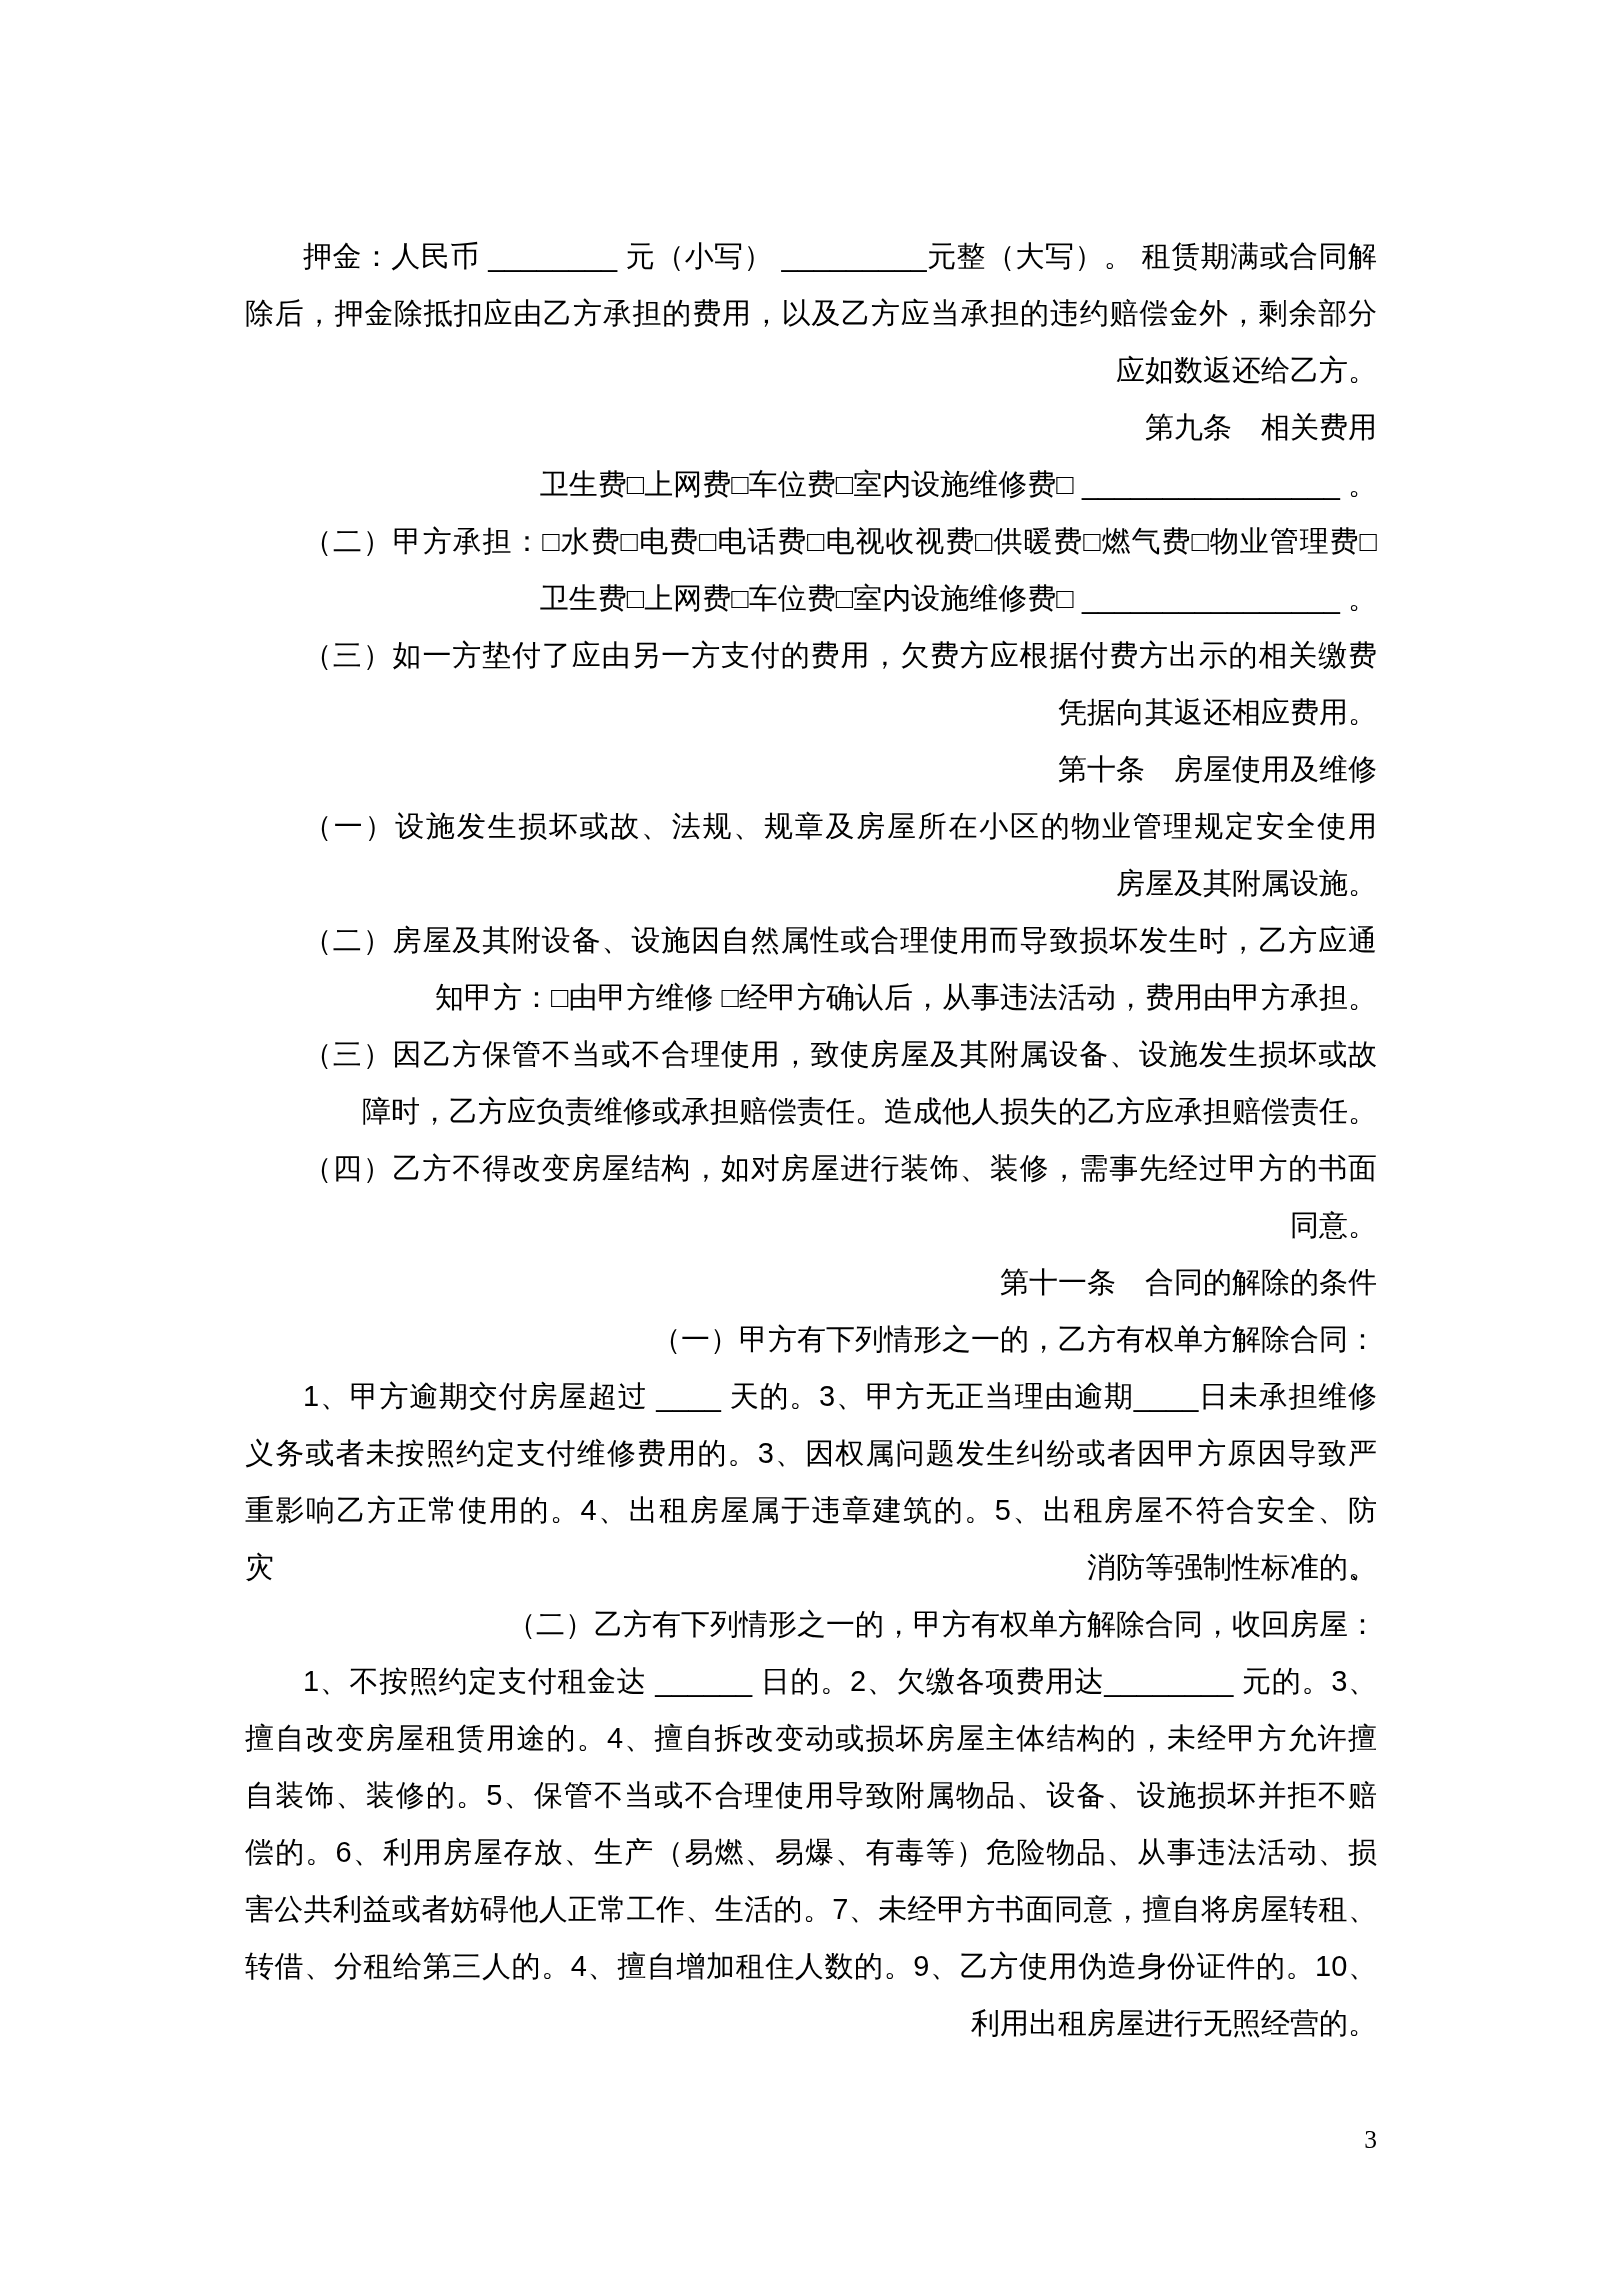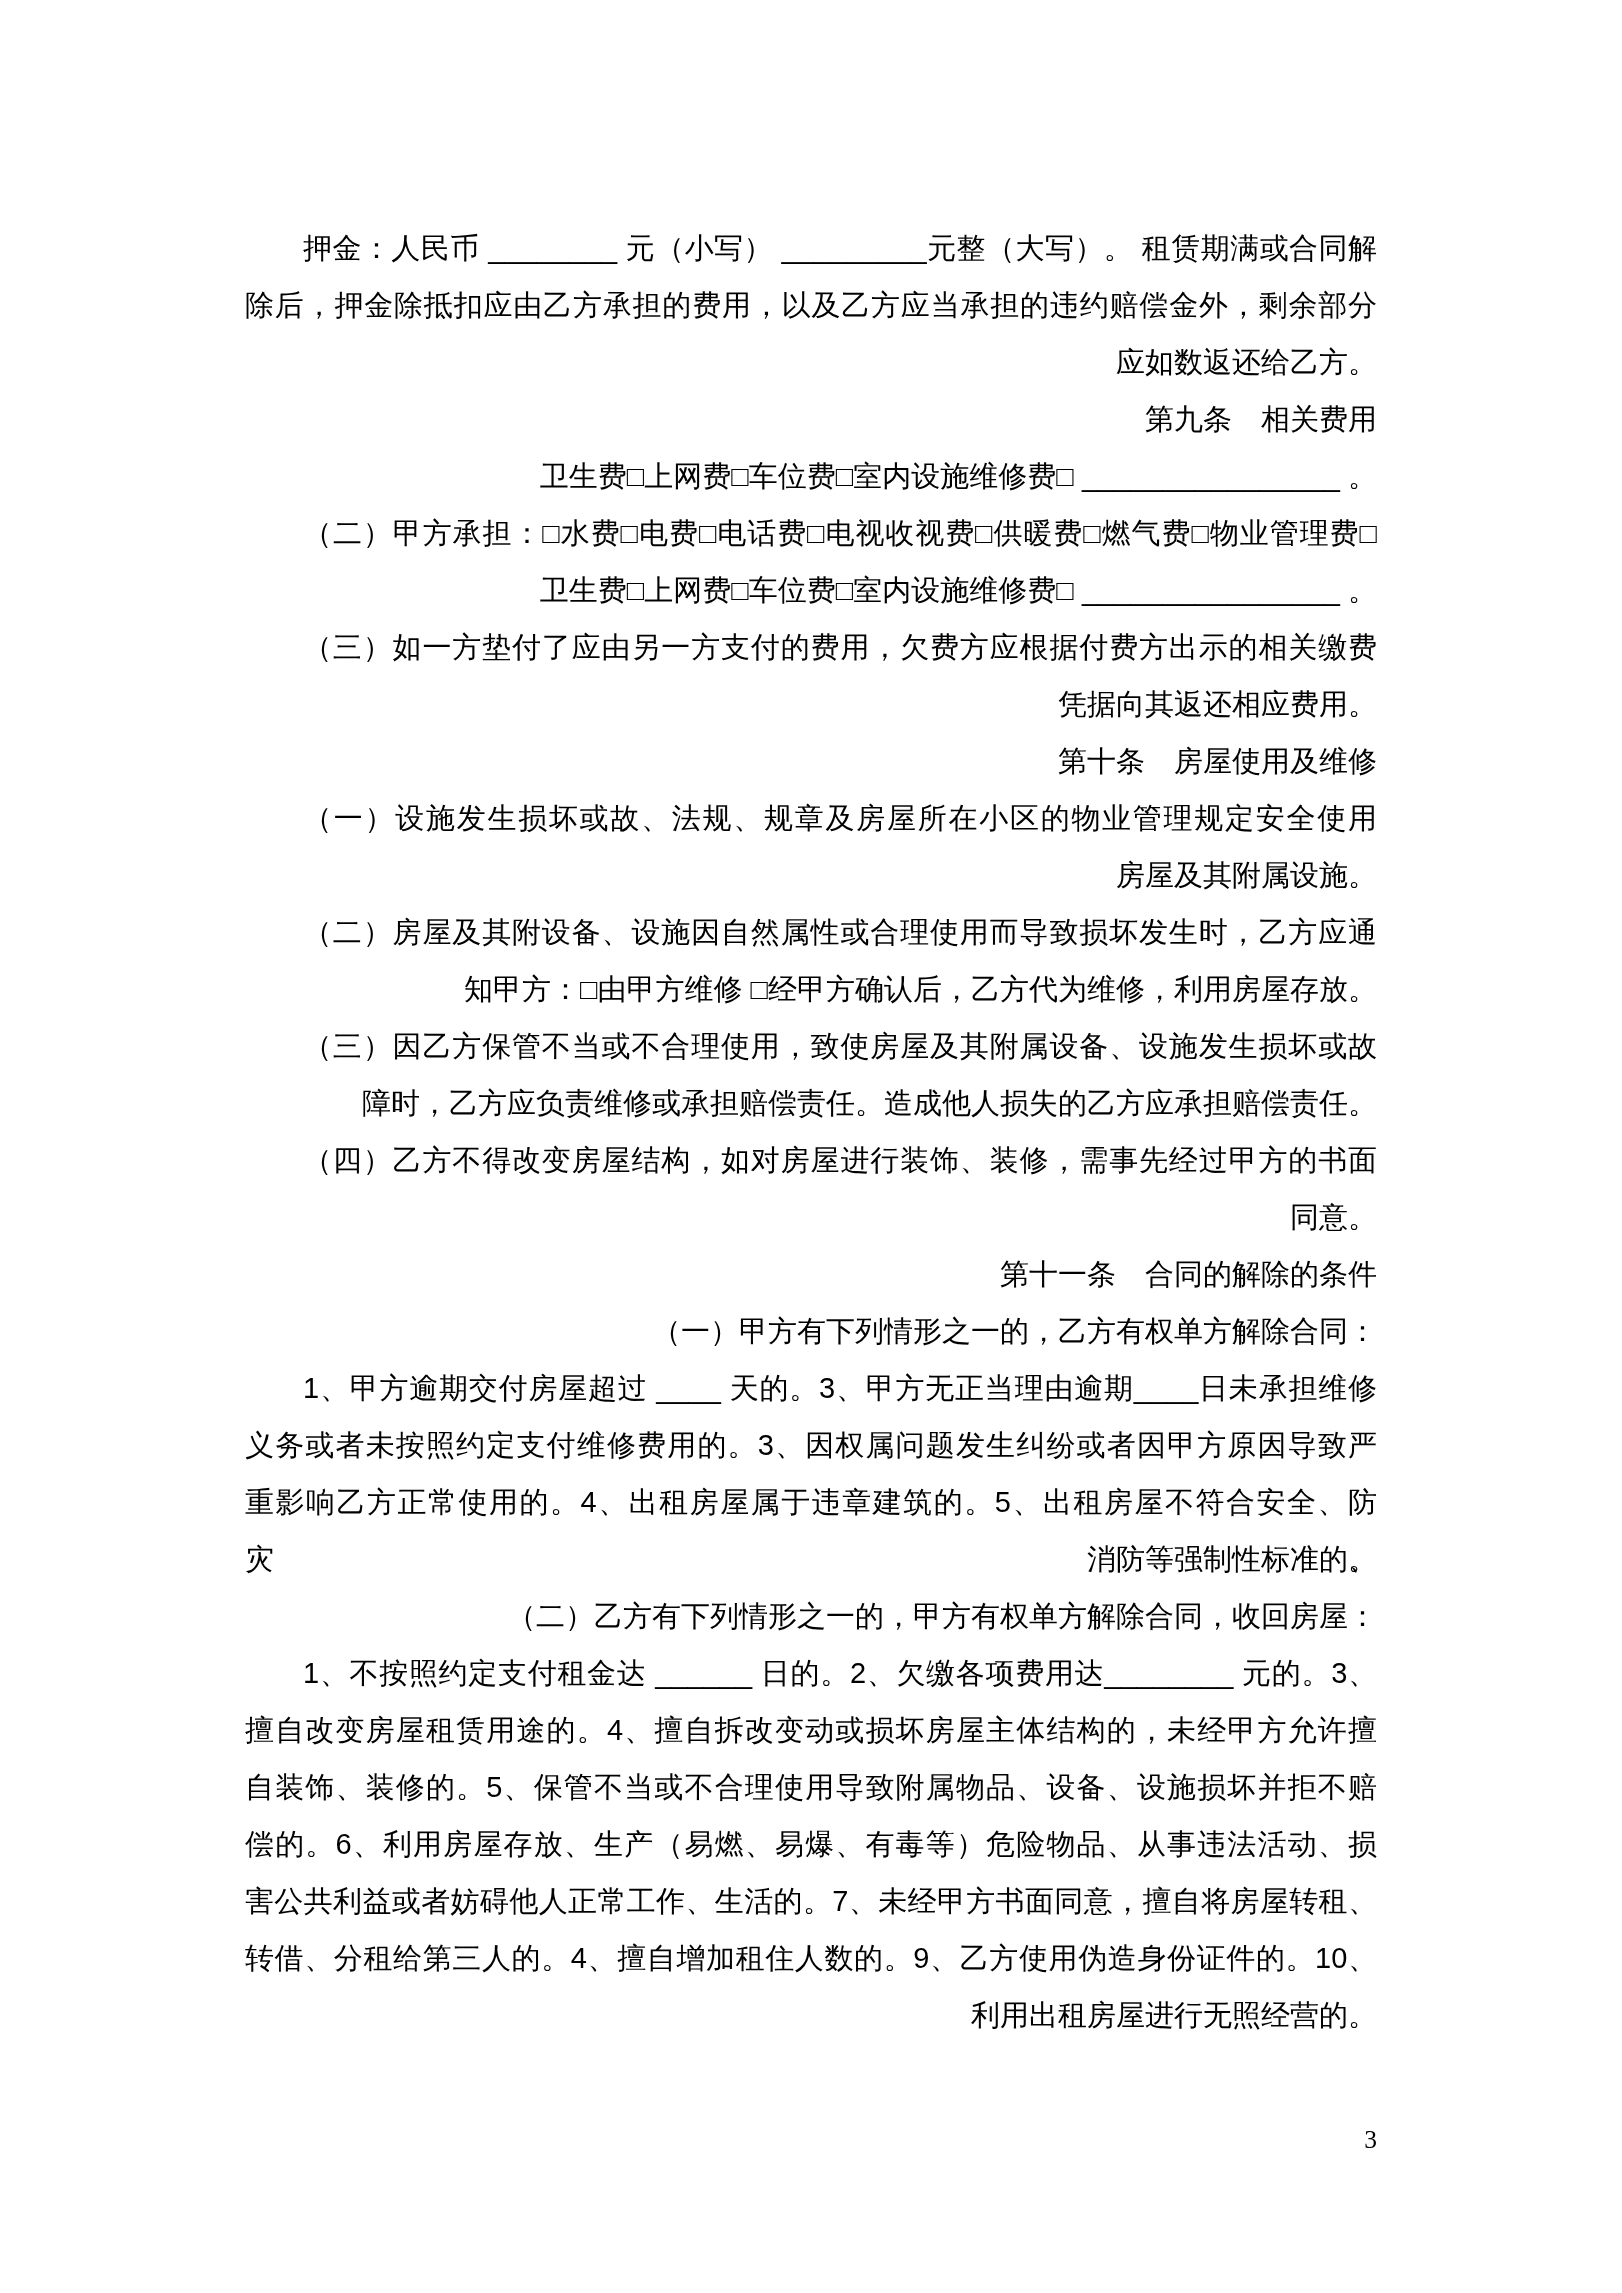--- a/index.html
+++ b/index.html
@@ -12,21 +12,21 @@
     width: 1623px;
     height: 2294px;
     background: #ffffff;
     color: #000000;
     font-family: "Liberation Sans", sans-serif;
     overflow: hidden;
   }
   .text-block {
     position: absolute;
     left: 245px;
-    top: 220px;
+    top: 228px;
     width: 1132px;
     font-size: 29px;
   }
   .line {
     height: 57px;
     line-height: 57px;
     white-space: pre-wrap;
     text-align: right;
   }
   .line.fill {
@@ -58,21 +58,21 @@
       <div class="line indent">第九条　相关费用</div>
       <div class="line">卫生费□上网费□车位费□室内设施维修费□ ________________ 。</div>
       <div class="line indent fill">（二）甲方承担：□水费□电费□电话费□电视收视费□供暖费□燃气费□物业管理费□</div>
       <div class="line">卫生费□上网费□车位费□室内设施维修费□ ________________ 。</div>
       <div class="line indent fill">（三）如一方垫付了应由另一方支付的费用，欠费方应根据付费方出示的相关缴费</div>
       <div class="line">凭据向其返还相应费用。</div>
       <div class="line indent">第十条　房屋使用及维修</div>
       <div class="line indent fill">（一）设施发生损坏或故、法规、规章及房屋所在小区的物业管理规定安全使用</div>
       <div class="line">房屋及其附属设施。</div>
       <div class="line indent fill">（二）房屋及其附设备、设施因自然属性或合理使用而导致损坏发生时，乙方应通</div>
-      <div class="line">知甲方：□由甲方维修 □经甲方确认后，乙方代为维修，利用房屋存放。</div>
+      <div class="line">知甲方：□由甲方维修 □经甲方确认后，从事违法活动，费用由甲方承担。</div>
       <div class="line indent fill">（三）因乙方保管不当或不合理使用，致使房屋及其附属设备、设施发生损坏或故</div>
       <div class="line">障时，乙方应负责维修或承担赔偿责任。造成他人损失的乙方应承担赔偿责任。</div>
       <div class="line indent fill">（四）乙方不得改变房屋结构，如对房屋进行装饰、装修，需事先经过甲方的书面</div>
       <div class="line">同意。</div>
       <div class="line indent">第十一条　合同的解除的条件</div>
       <div class="line indent">（一）甲方有下列情形之一的，乙方有权单方解除合同：</div>
       <div class="line indent fill">1、甲方逾期交付房屋超过 ____ 天的。3、甲方无正当理由逾期____日未承担维修</div>
       <div class="line fill">义务或者未按照约定支付维修费用的。3、因权属问题发生纠纷或者因甲方原因导致严</div>
       <div class="line fill">重影响乙方正常使用的。4、出租房屋属于违章建筑的。5、出租房屋不符合安全、防灾、</div>
       <div class="line">消防等强制性标准的。</div>

